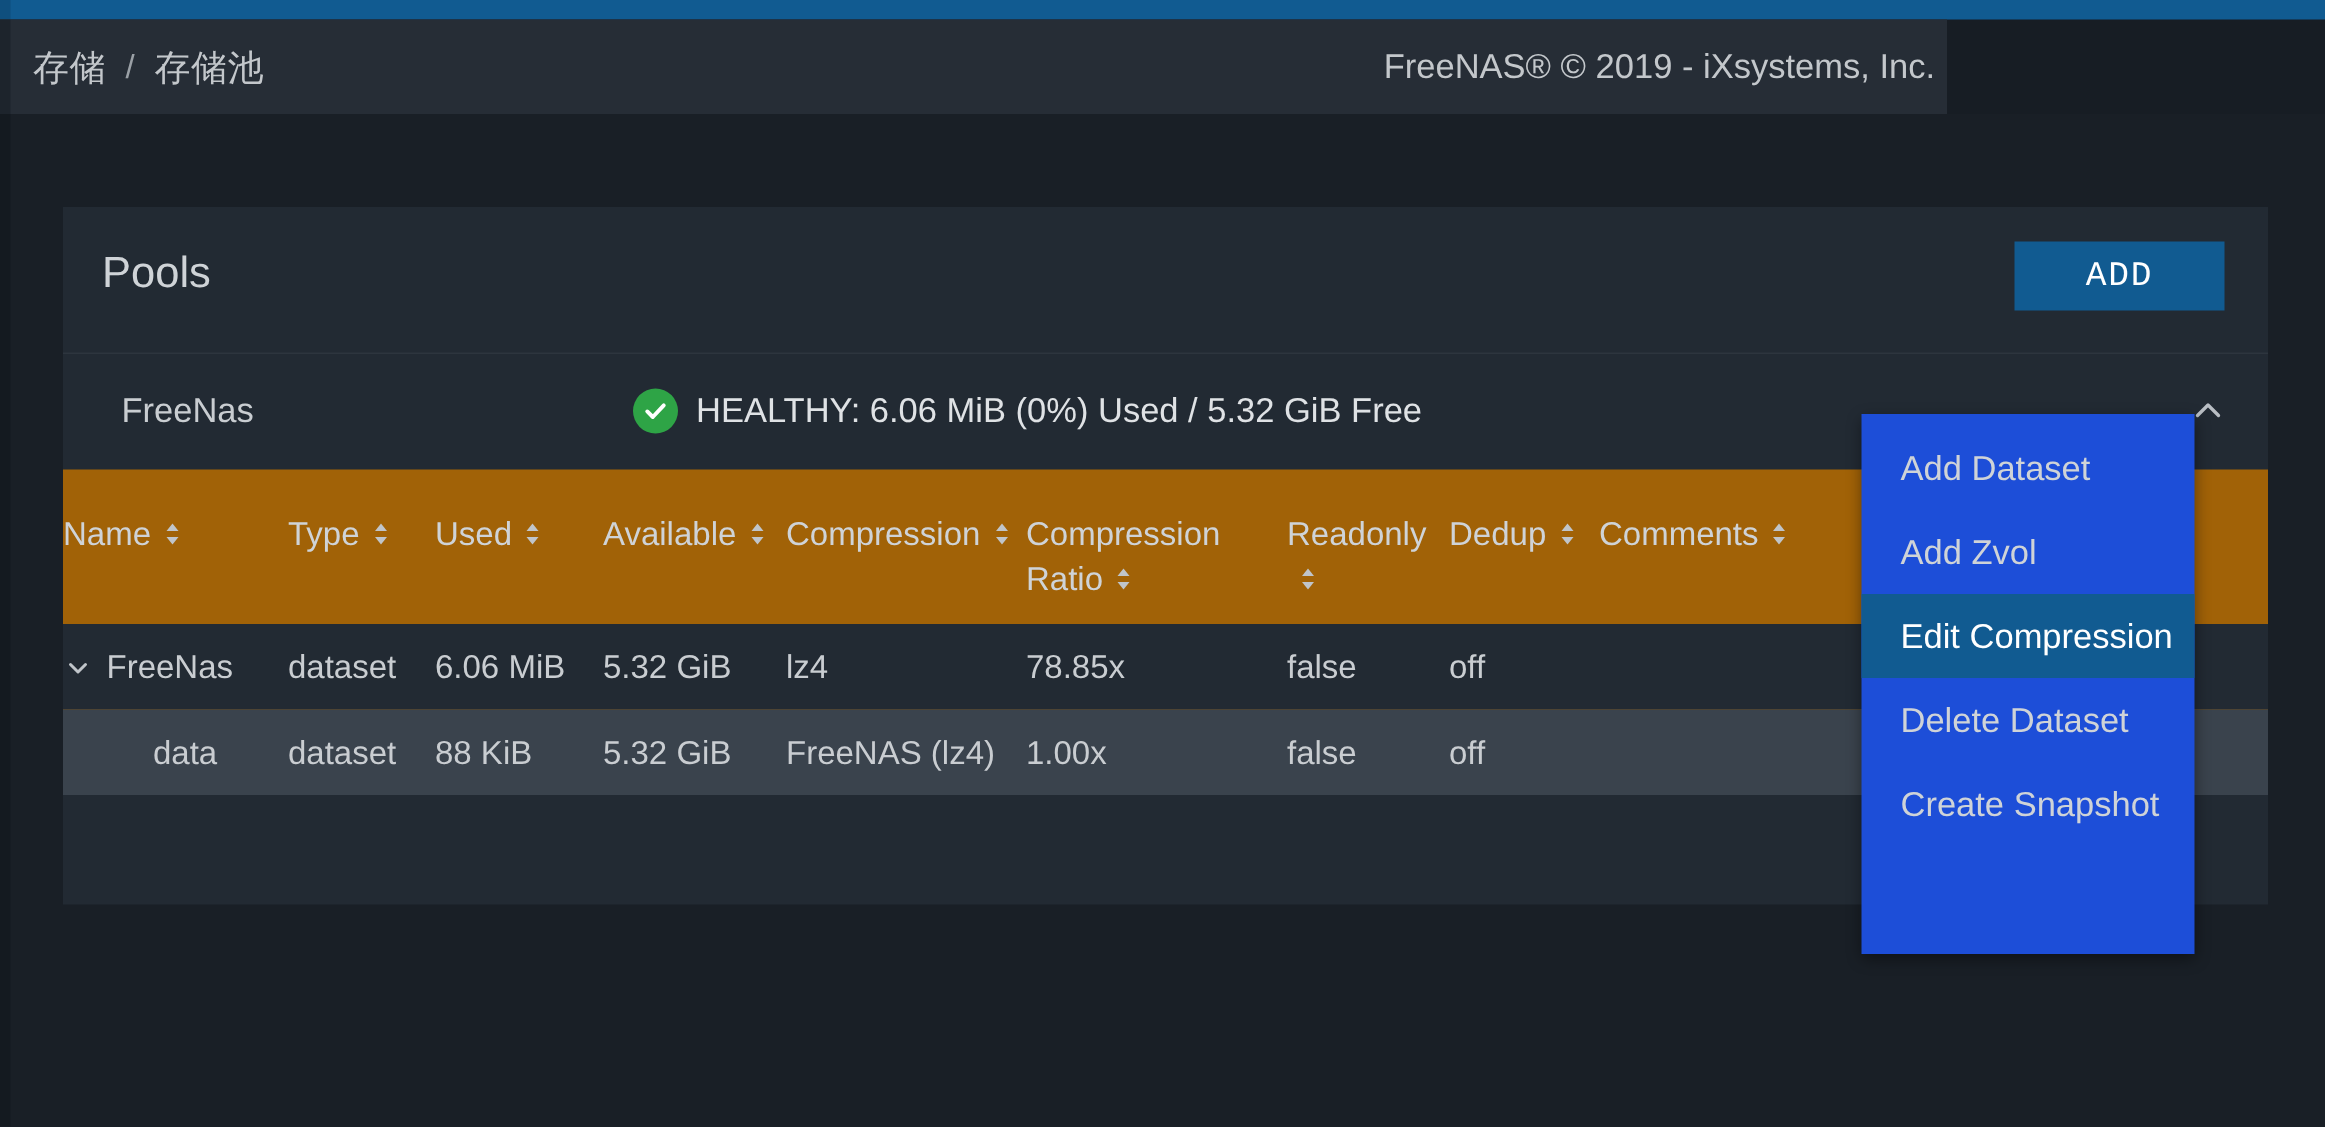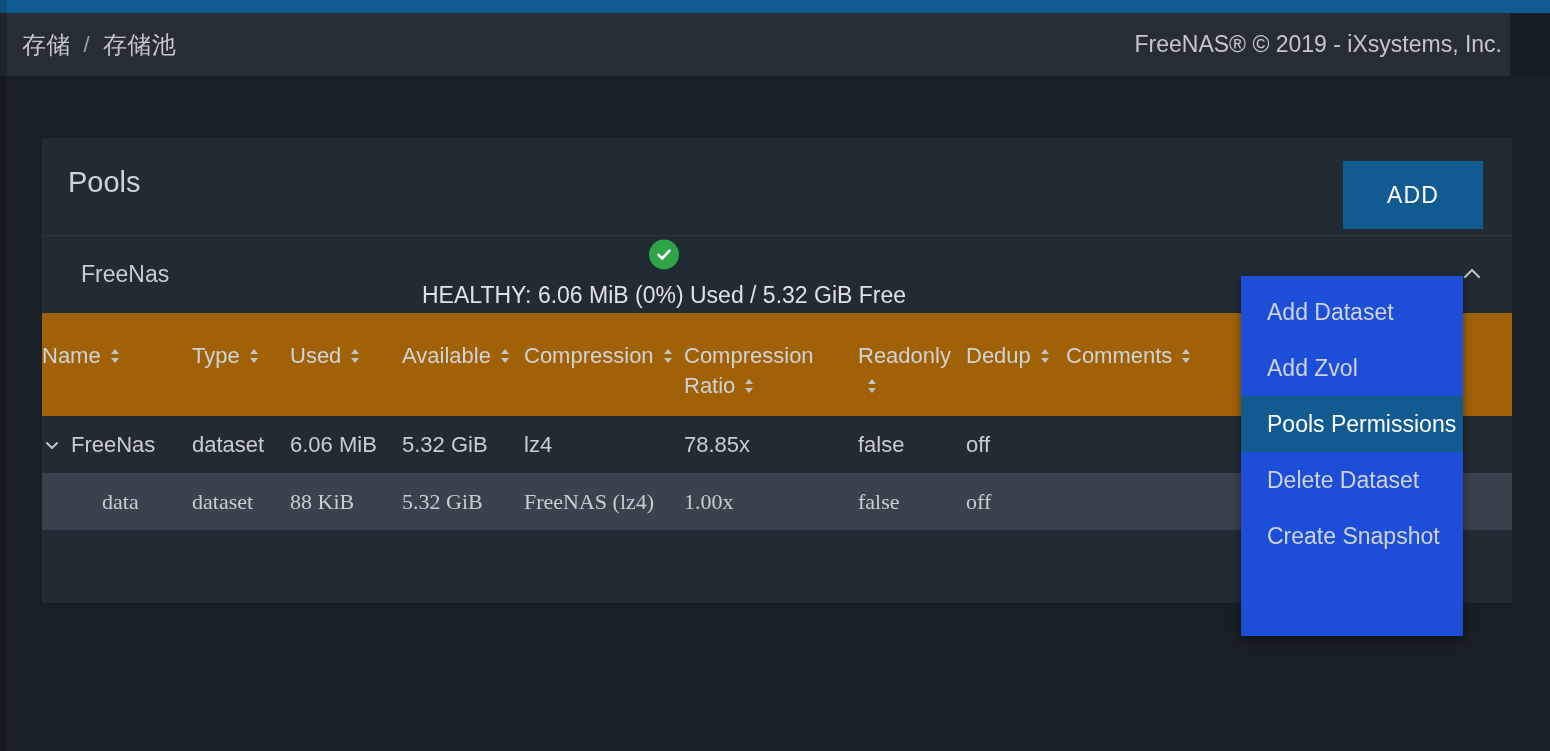--- a/index.html
+++ b/index.html
@@ -16,21 +16,21 @@
     position: absolute; left: 0; top: 0; width: 1550px; height: 13px;
     background: #115b91;
   }
   .topbar-left-cap {
     position: absolute; left: 0; top: 0; width: 7px; height: 13px;
     background: #0f4f7e;
   }
 
   
   .header {
-    position: absolute; left: 0; top: 13px; width: 1510px; height: 63px;
+    position: absolute; left: 0; top: 13px; width: 1298px; height: 63px;
     background: #262d36;
   }
   .header-left-cap {
     position: absolute; left: 0; top: 0; width: 7px; height: 63px;
     background: #1d242c;
   }
   .breadcrumb {
     position: absolute; left: 22px; top: 0; height: 63px;
     display: flex; align-items: center; gap: 13px;
     font-size: 24px; color: #c3c7cb; letter-spacing: .3px;
@@ -62,39 +62,39 @@
     font-size: 29px; color: #cfd3d7; font-weight: 400;
   }
   .card-divider {
     position: absolute; left: 0; top: 97px; width: 1470px; height: 1px;
     background: #2d353e;
   }
 
   
   .add-button {
     position: absolute; left: 1301px; top: 23px;
-    width: 140px; height: 68px;
+    width: 140px; height: 46px;
     background: #115b91; border: none;
     color: #ffffff; font-size: 23px; letter-spacing: 1.2px;
-    font-family: Liberation Sans, sans-serif;
+    font-family: Liberation Mono, monospace;
     cursor: pointer;
     display: flex; align-items: center; justify-content: center;
   }
 
   
   .pool-row {
     position: absolute; left: 0; top: 98px; width: 1470px; height: 75px;
   }
   .pool-name {
     position: absolute; left: 39px; top: 50%; transform: translateY(-50%);
     font-size: 23px; color: #c9cdd1;
   }
   .pool-status {
     position: absolute; left: 380px; top: 50%; transform: translateY(-50%);
-    display: flex; align-items: center; gap: 12px; flex-direction: column;
+    display: flex; align-items: center; gap: 12px;
   }
   .check-icon {
     width: 30px; height: 30px; border-radius: 50%;
     background: #2ea446; display: flex; align-items: center; justify-content: center;
     flex: 0 0 auto;
   }
   .check-icon svg { display: block; }
   .pool-status-text { font-size: 23px; color: #dfe2e5; }
   .chevron-up-btn {
     position: absolute; left: 1412px; top: 50%; transform: translateY(-50%);
@@ -123,21 +123,21 @@
   .th-inner { display: inline; }
   .sort-arrows {
     display: inline-block; width: 14px; height: 20px;
     vertical-align: -3px; margin-left: 7px;
   }
   table.pools-table td {
     font-size: 22px; color: #c9cdd1; text-align: left;
     padding: 0; height: 57px; vertical-align: middle;
   }
   tr.row-normal { background: #222a33; }
-  tr.row-selected td { background: #3a434d; font-family: Liberation Serif, serif; }
+  tr.row-selected td { background: #3a434d; }
   tr.row-selected td:first-child { }
   .name-cell-inner { display: flex; align-items: center; gap: 9px; }
   .expand-chev { width: 20px; height: 20px; flex: 0 0 auto; display:inline-block; }
   .name-indent { padding-left: 60px; }
 
   
   col.c-name { width: 150px; }
   col.c-type { width: 98px; }
   col.c-used { width: 112px; }
   col.c-avail { width: 122px; }
@@ -325,19 +325,19 @@
             </tr>
           </tbody>
         </table>
       </div>
 
     </div>
 
     <div class="menu">
       <div class="menu-item">Add Dataset</div>
       <div class="menu-item">Add Zvol</div>
-      <div class="menu-item active">Pools Permissions</div>
+      <div class="menu-item active">Edit Compression</div>
       <div class="menu-item">Delete Dataset</div>
       <div class="menu-item">Create Snapshot</div>
     </div>
 
   </div>
 </div>
 
 </body></html>

